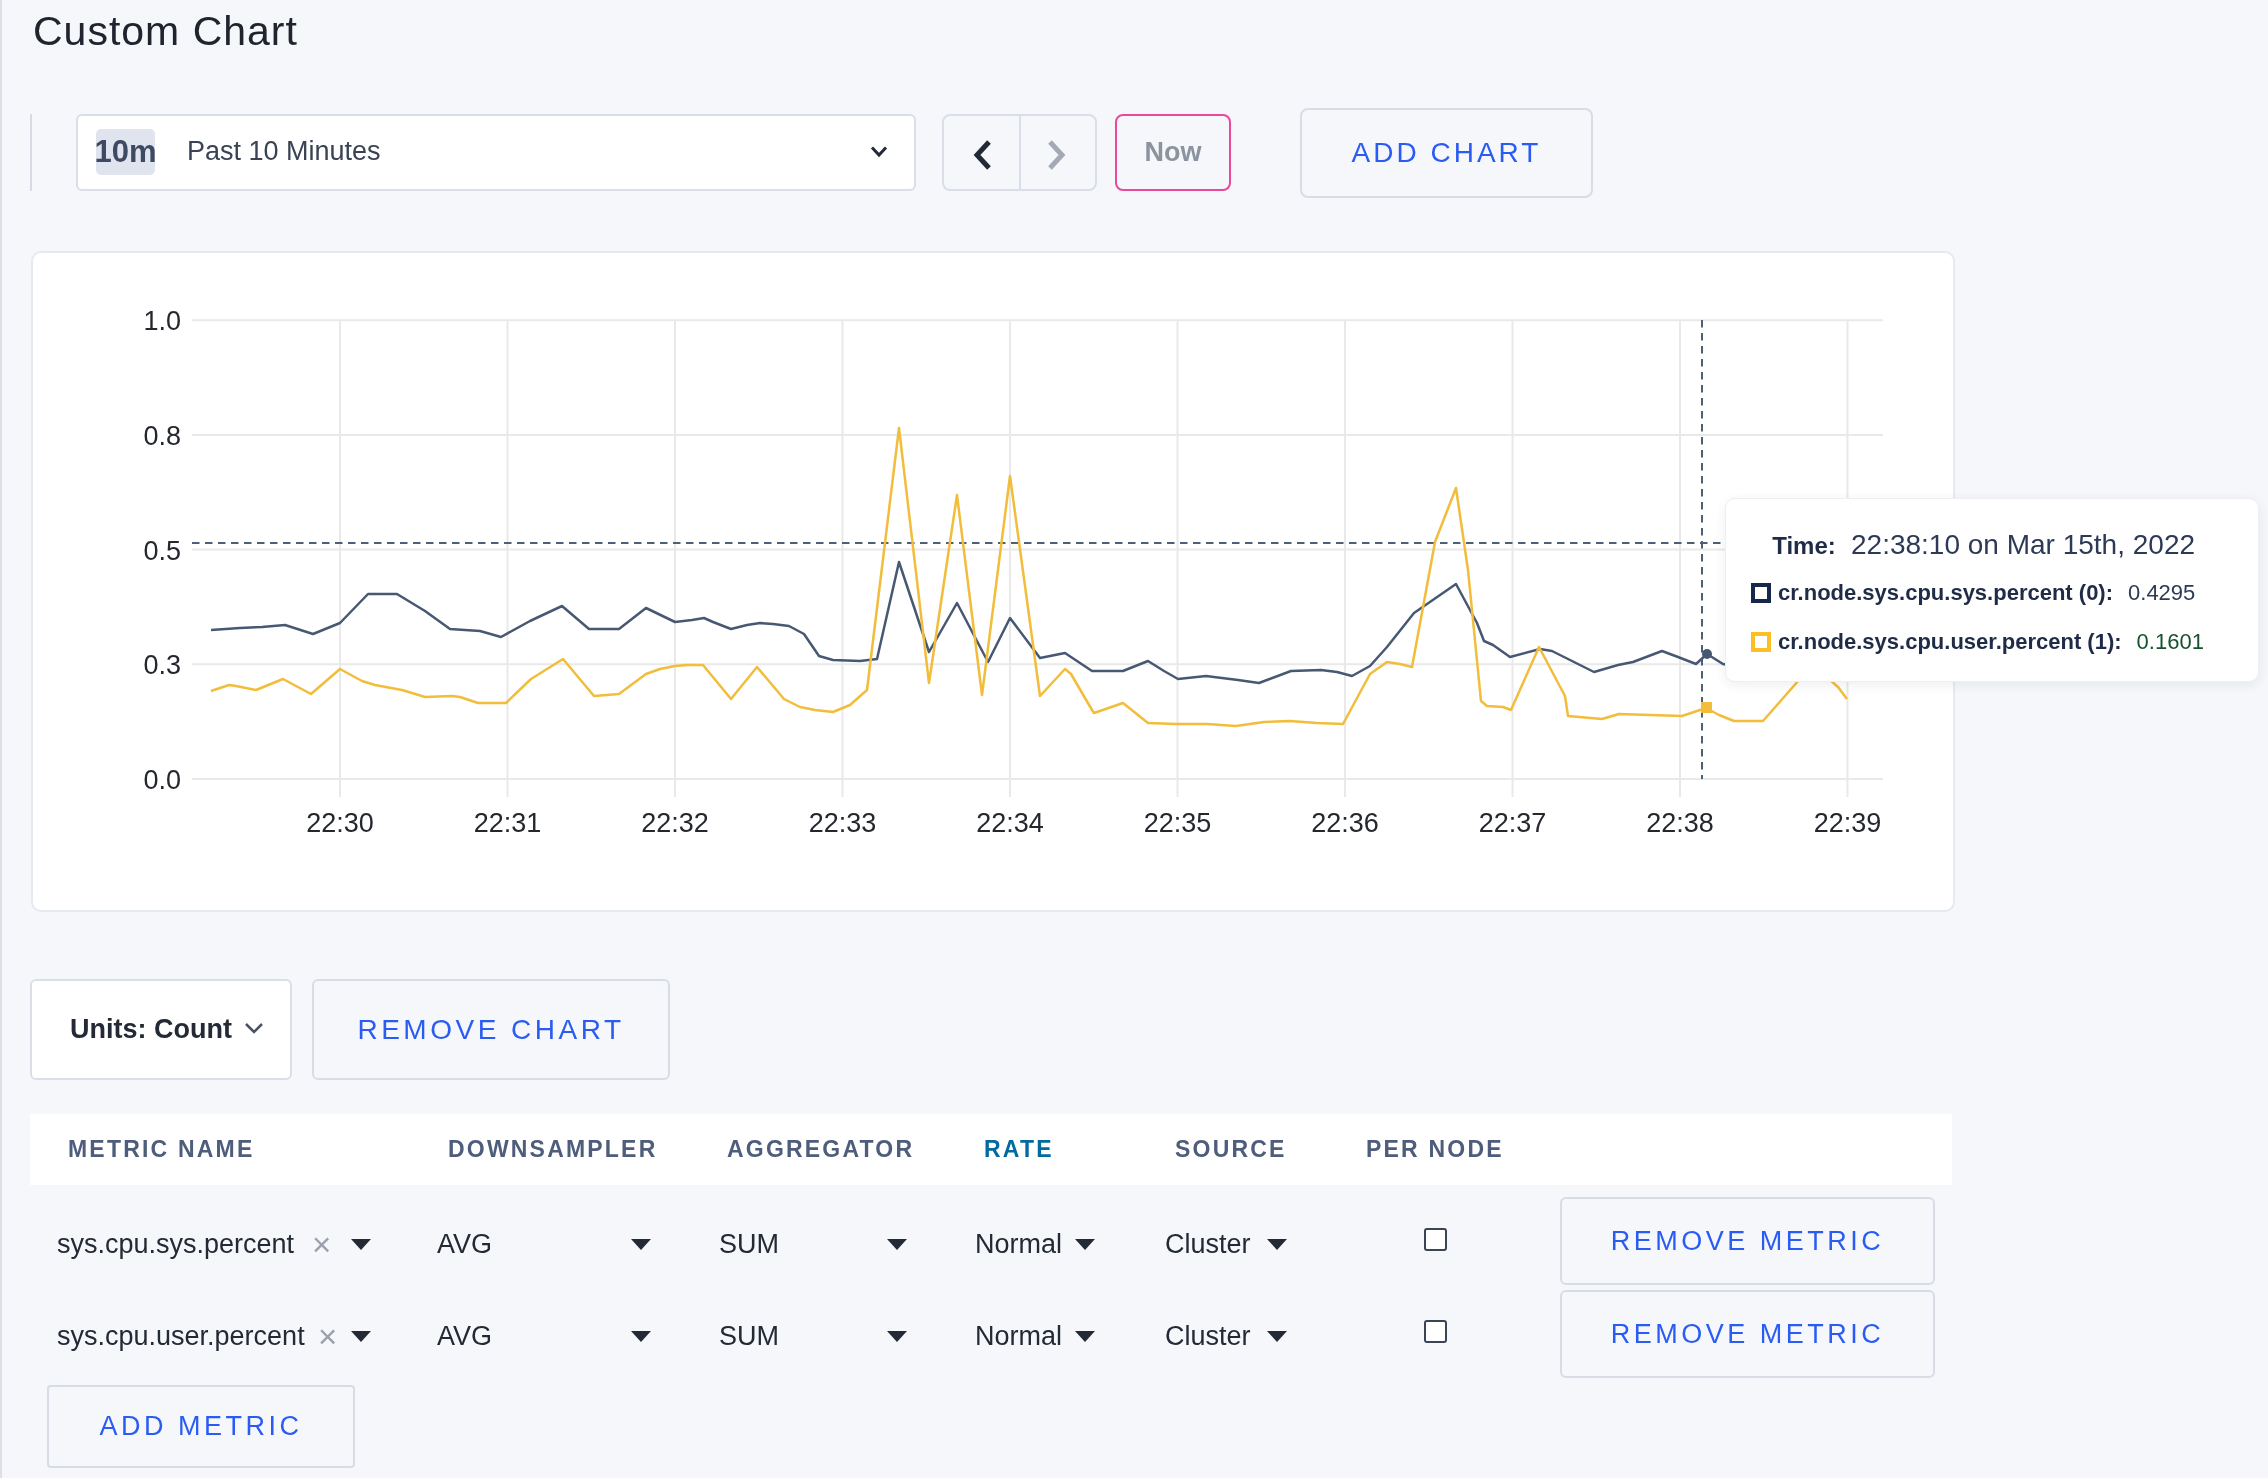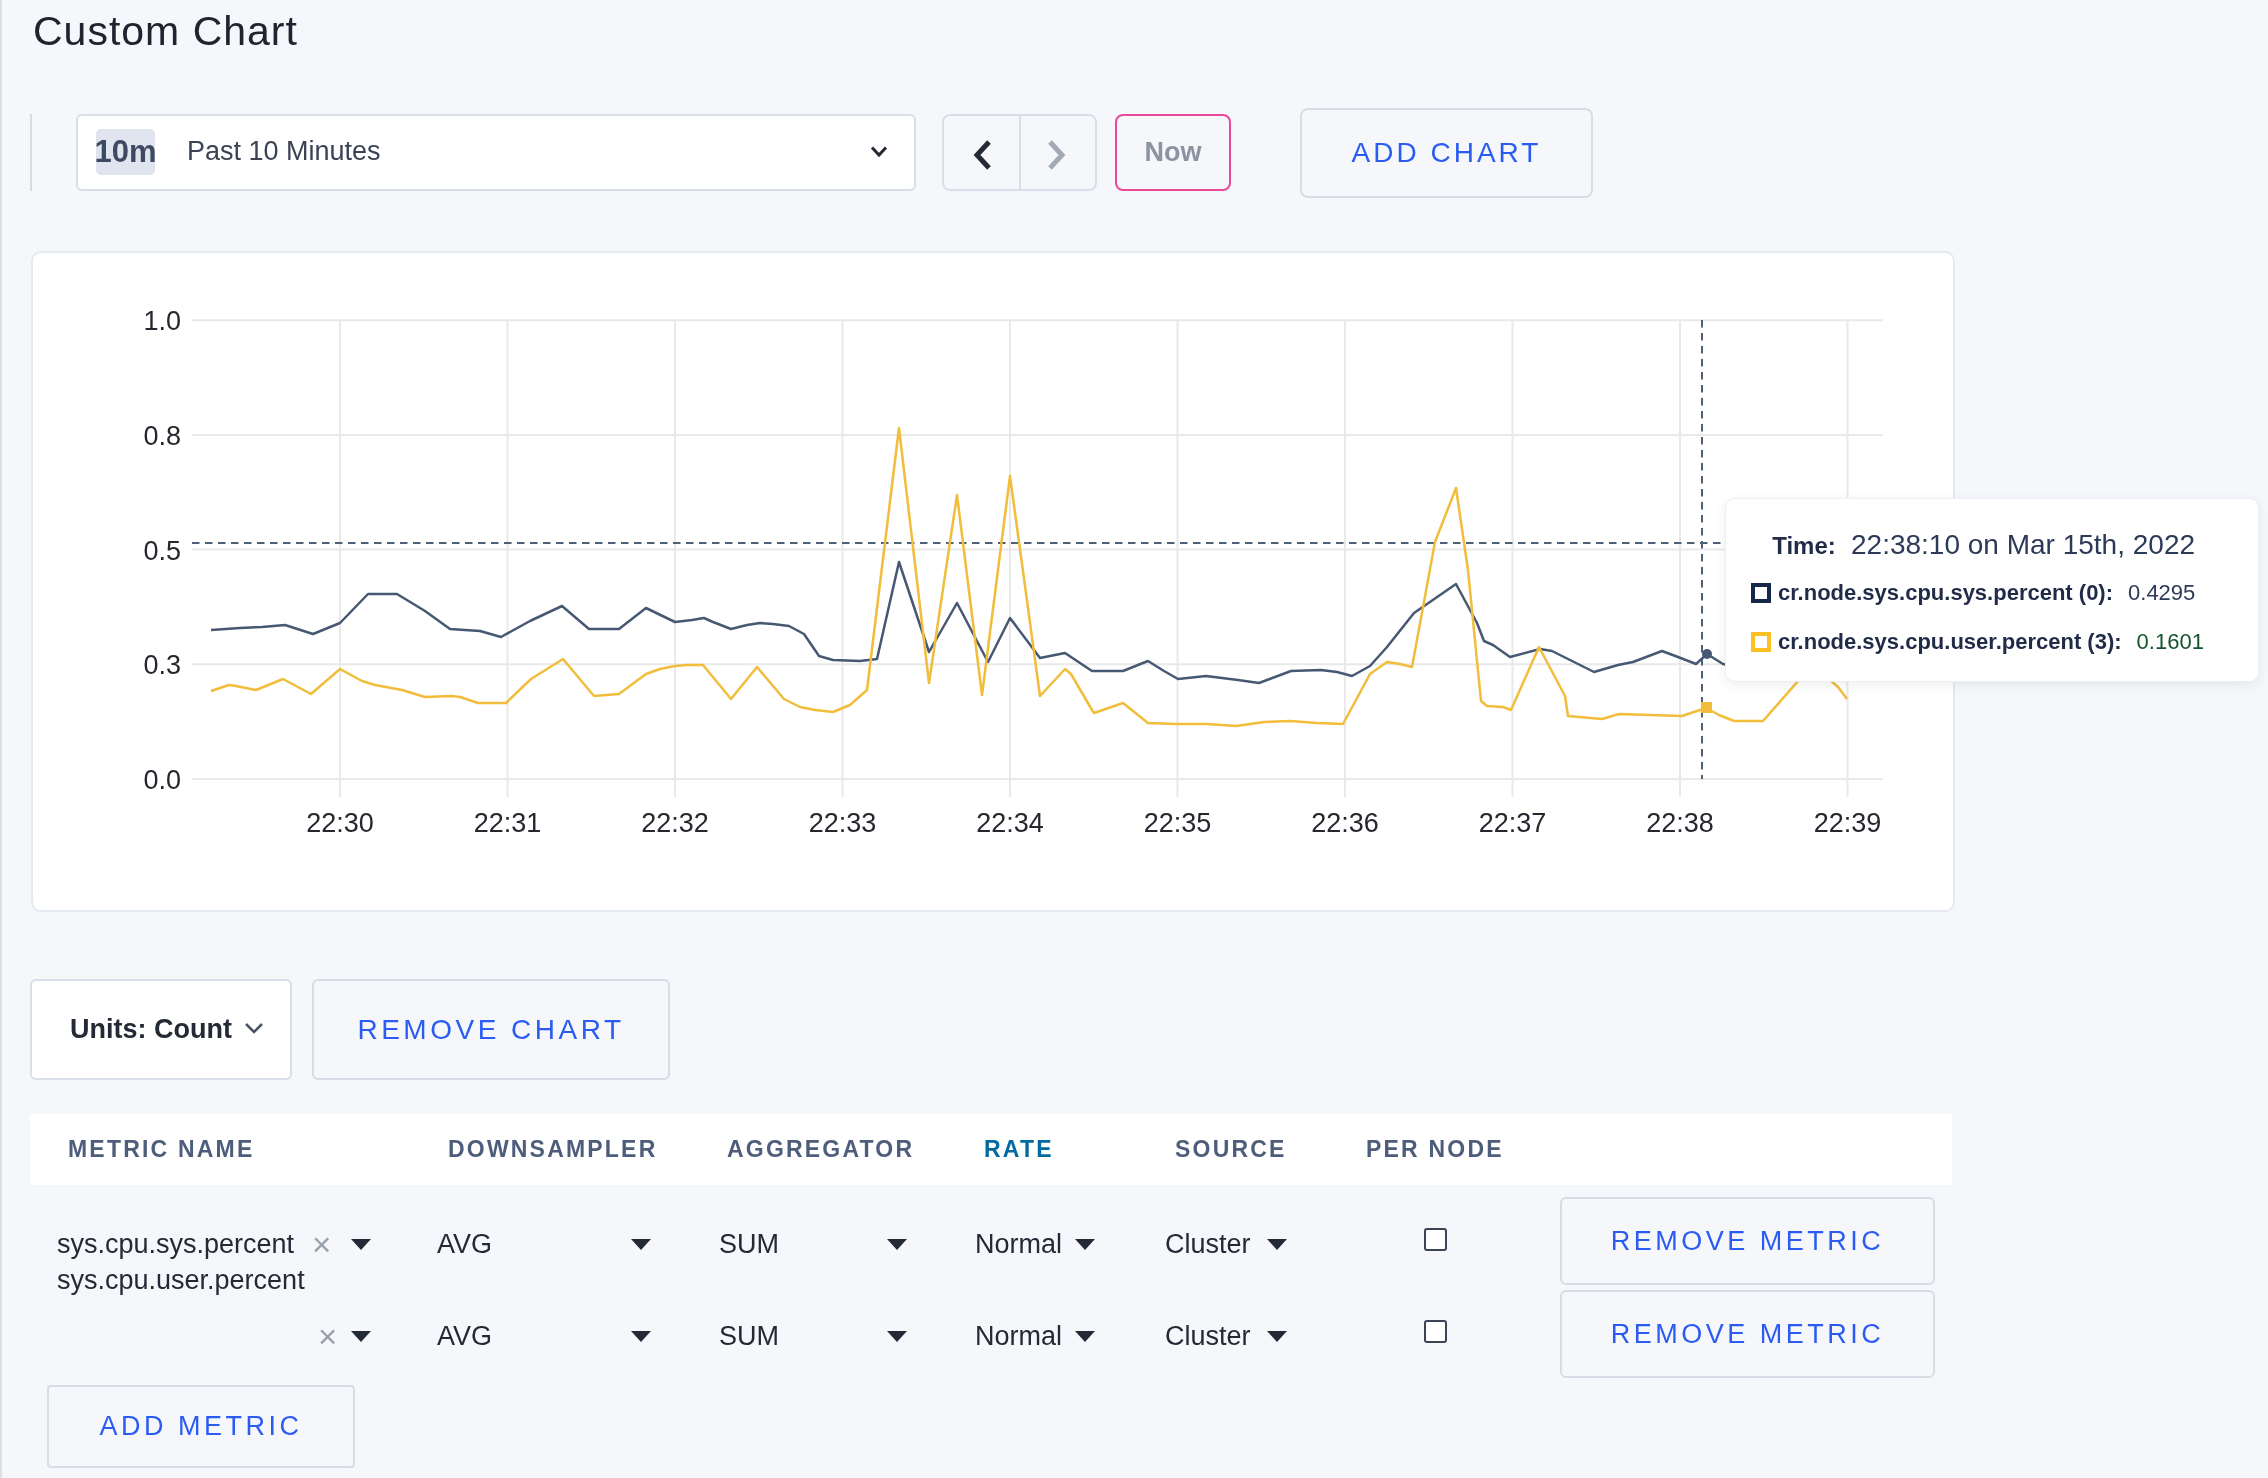--- a/index.html
+++ b/index.html
@@ -121,21 +121,21 @@
     <circle cx="1707" cy="654" r="5" fill="#475872"></circle>
     <rect x="1701" y="702" width="11" height="11" fill="#f1bd3a"></rect>
   </svg>
 
   <div class="abs" style="left:1725px;top:498px;width:534px;height:184px;background:#ffffff;border:1px solid #eceff4;border-radius:10px;box-shadow:0 3px 12px rgba(40,50,70,0.08);"></div>
   <div class="abs" style="left:1770px;top:532px;width:68px;font-size:24px;color:#1f2b47;font-weight:bold;text-align:center;">Time:</div>
   <div class="abs" style="left:1851px;top:529px;font-size:28px;color:#2c3a57;">22:38:10 on Mar 15th, 2022</div>
   <div class="abs" style="left:1751px;top:583px;width:20px;height:20px;border:4px solid #152849;"></div>
   <div class="abs" style="left:1778px;top:580px;font-size:22px;color:#1f2b47;white-space:nowrap;"><b>cr.node.sys.cpu.sys.percent (0):</b><span style="color:#2c3a57;margin-left:15px;">0.4295</span></div>
   <div class="abs" style="left:1751px;top:632px;width:20px;height:20px;border:4px solid #fcbf24;"></div>
-  <div class="abs" style="left:1778px;top:629px;font-size:22px;color:#1f2b47;white-space:nowrap;"><b>cr.node.sys.cpu.user.percent (3):</b><span style="color:#14532d;margin-left:15px;">0.1601</span></div>
+  <div class="abs" style="left:1778px;top:629px;font-size:22px;color:#1f2b47;white-space:nowrap;"><b>cr.node.sys.cpu.user.percent (1):</b><span style="color:#14532d;margin-left:15px;">0.1601</span></div>
 
   <div class="abs" style="left:30px;top:979px;width:262px;height:101px;background:#ffffff;border:2px solid #d9dee8;border-radius:6px;"></div>
   <div class="abs" style="left:70px;top:979px;height:101px;display:flex;align-items:center;font-size:27px;font-weight:bold;color:#242a35;">Units: Count</div>
   <svg class="abs" style="left:243px;top:1021px;" width="22" height="14" viewBox="0 0 22 14">
     <polyline points="3,3 11,11 19,3" fill="none" stroke="#4a5264" stroke-width="2.5"></polyline>
   </svg>
   <div class="abs btn-blue" style="left:312px;top:979px;width:358px;height:101px;letter-spacing:3.5px;border-radius:6px;">REMOVE CHART</div>
 
   <div class="abs" style="left:30px;top:1114px;width:1922px;height:71px;background:#ffffff;"></div>
   <div class="abs" style="left:68px;top:1114px;height:71px;display:flex;align-items:center;font-size:23px;letter-spacing:2.2px;color:#4e5d7b;font-weight:bold;">METRIC NAME</div>
@@ -162,21 +162,21 @@
   <svg class="abs" style="left:1074px;top:1238px;" width="22" height="13" viewBox="0 0 22 13">
     <polygon points="1,1 21,1 11,12" fill="#242a35"></polygon>
   </svg>
   <div class="abs" style="left:1165px;top:1229px;font-size:27px;color:#242a35;">Cluster</div>
   <svg class="abs" style="left:1266px;top:1238px;" width="22" height="13" viewBox="0 0 22 13">
     <polygon points="1,1 21,1 11,12" fill="#242a35"></polygon>
   </svg>
   <div class="abs" style="left:1424px;top:1228px;width:23px;height:23px;border:2px solid #3a4456;border-radius:3px;background:#fff;"></div>
   <div class="abs btn-blue" style="left:1560px;top:1197px;width:375px;height:88px;font-size:27px;letter-spacing:3.5px;border-radius:6px;">REMOVE METRIC</div>
 
-  <div class="abs" style="left:57px;top:1265px;font-size:27px;color:#242a35;">sys.cpu.user.percent</div>
+  <div class="abs" style="left:57px;top:1321px;font-size:27px;color:#242a35;">sys.cpu.user.percent</div>
   <div class="abs" style="left:318px;top:1318px;font-size:33px;color:#9aa1ab;">×</div>
   <svg class="abs" style="left:350px;top:1330px;" width="22" height="13" viewBox="0 0 22 13">
     <polygon points="1,1 21,1 11,12" fill="#242a35"></polygon>
   </svg>
   <div class="abs" style="left:437px;top:1321px;font-size:27px;color:#242a35;">AVG</div>
   <svg class="abs" style="left:630px;top:1330px;" width="22" height="13" viewBox="0 0 22 13">
     <polygon points="1,1 21,1 11,12" fill="#242a35"></polygon>
   </svg>
   <div class="abs" style="left:719px;top:1321px;font-size:27px;color:#242a35;">SUM</div>
   <svg class="abs" style="left:886px;top:1330px;" width="22" height="13" viewBox="0 0 22 13">

